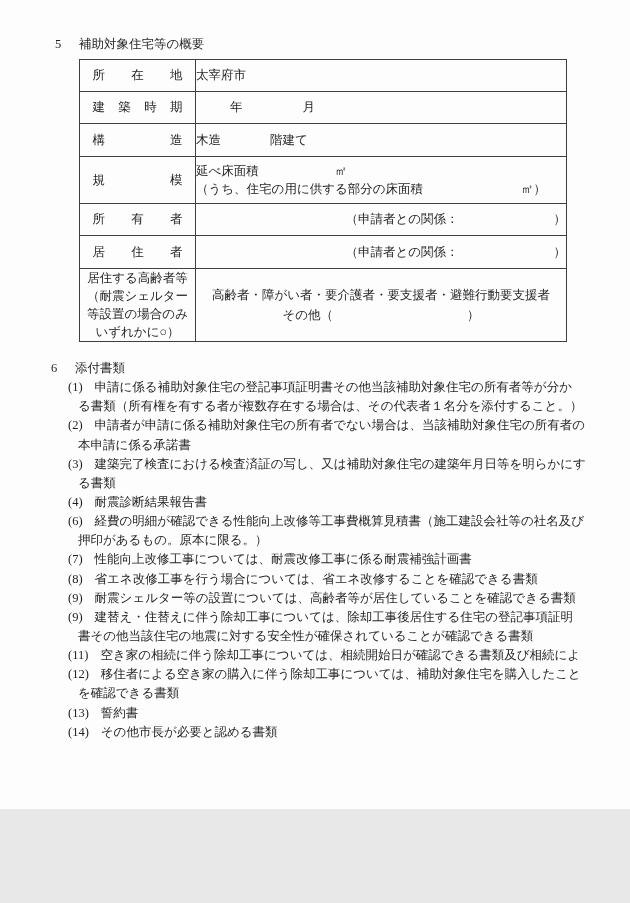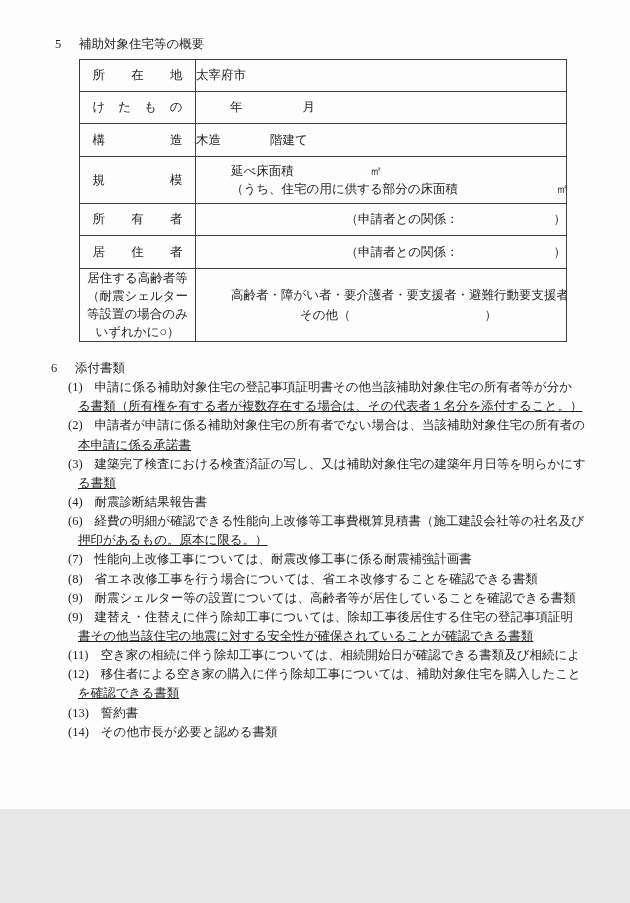--- a/index.html
+++ b/index.html
@@ -37,30 +37,30 @@
     text-align:justify;text-align-last:justify;text-justify:inter-character;
     white-space:nowrap;
   }
   td.val{padding-left:7px;white-space:nowrap;}
   .r1 td{height:31px;} .r2 td{height:31px;} .r3 td{height:32px;}
   .r4 td{height:46px;} .r5 td{height:31px;} .r6 td{height:32px;}
   .r7 td{height:72px;}
   .sp{display:inline-block;}
   .sp34{width:34px;} .sp60{width:60px;} .sp49{width:49px;}
   .sp76{width:76px;} .sp98{width:98px;} .sp95{width:95px;} .sp134{width:134px;}
-  .val-line{line-height:18.5px;white-space:nowrap;margin-left:35px;}
+  .val-line{line-height:18.5px;white-space:nowrap;}
   td.val-right{text-align:right;padding-right:8px;white-space:nowrap;}
   .lbl-multiline{text-align:center;line-height:18px;white-space:nowrap;}
   .r7 .val-line{line-height:20px;text-align:center;}
   
   .sec6{position:absolute;left:37px;top:359px;width:540px;margin-left:14px;}
   .sec6 .heading-line{line-height:19.15px;height:19.15px;white-space:nowrap;}
   .li-line{line-height:19.15px;height:19.15px;white-space:nowrap;}
   .li-first{padding-left:17px;}
-  .li-cont{padding-left:27px;text-decoration:underline;}
+  .li-cont{padding-left:27px;}
   .li-num{display:inline-block;padding-right:12px;}
 </style>
 </head>
 <body>
 
 <div class="page">
 
   <div class="sec-heading sec5-heading">
     <span class="sec-num">5</span><span class="sec-gap"></span><span>補助対象住宅等の概要</span>
   </div>
@@ -72,21 +72,21 @@
       </colgroup>
     <tbody>
         <tr class="r1">
       <td class="lbl">
             <span class="lbl-just">所在地</span>
           </td>
       <td class="val">太宰府市</td>
     </tr>
     <tr class="r2">
       <td class="lbl">
-            <span class="lbl-just">けたもの</span>
+            <span class="lbl-just">建築時期</span>
           </td>
       <td class="val"><span class="sp sp34"></span><span>年</span><span class="sp sp60"></span><span>月</span></td>
     </tr>
     <tr class="r3">
       <td class="lbl">
             <span class="lbl-just">構造</span>
           </td>
       <td class="val"><span>木造</span><span class="sp sp49"></span><span>階建て</span></td>
     </tr>
     <tr class="r4">

